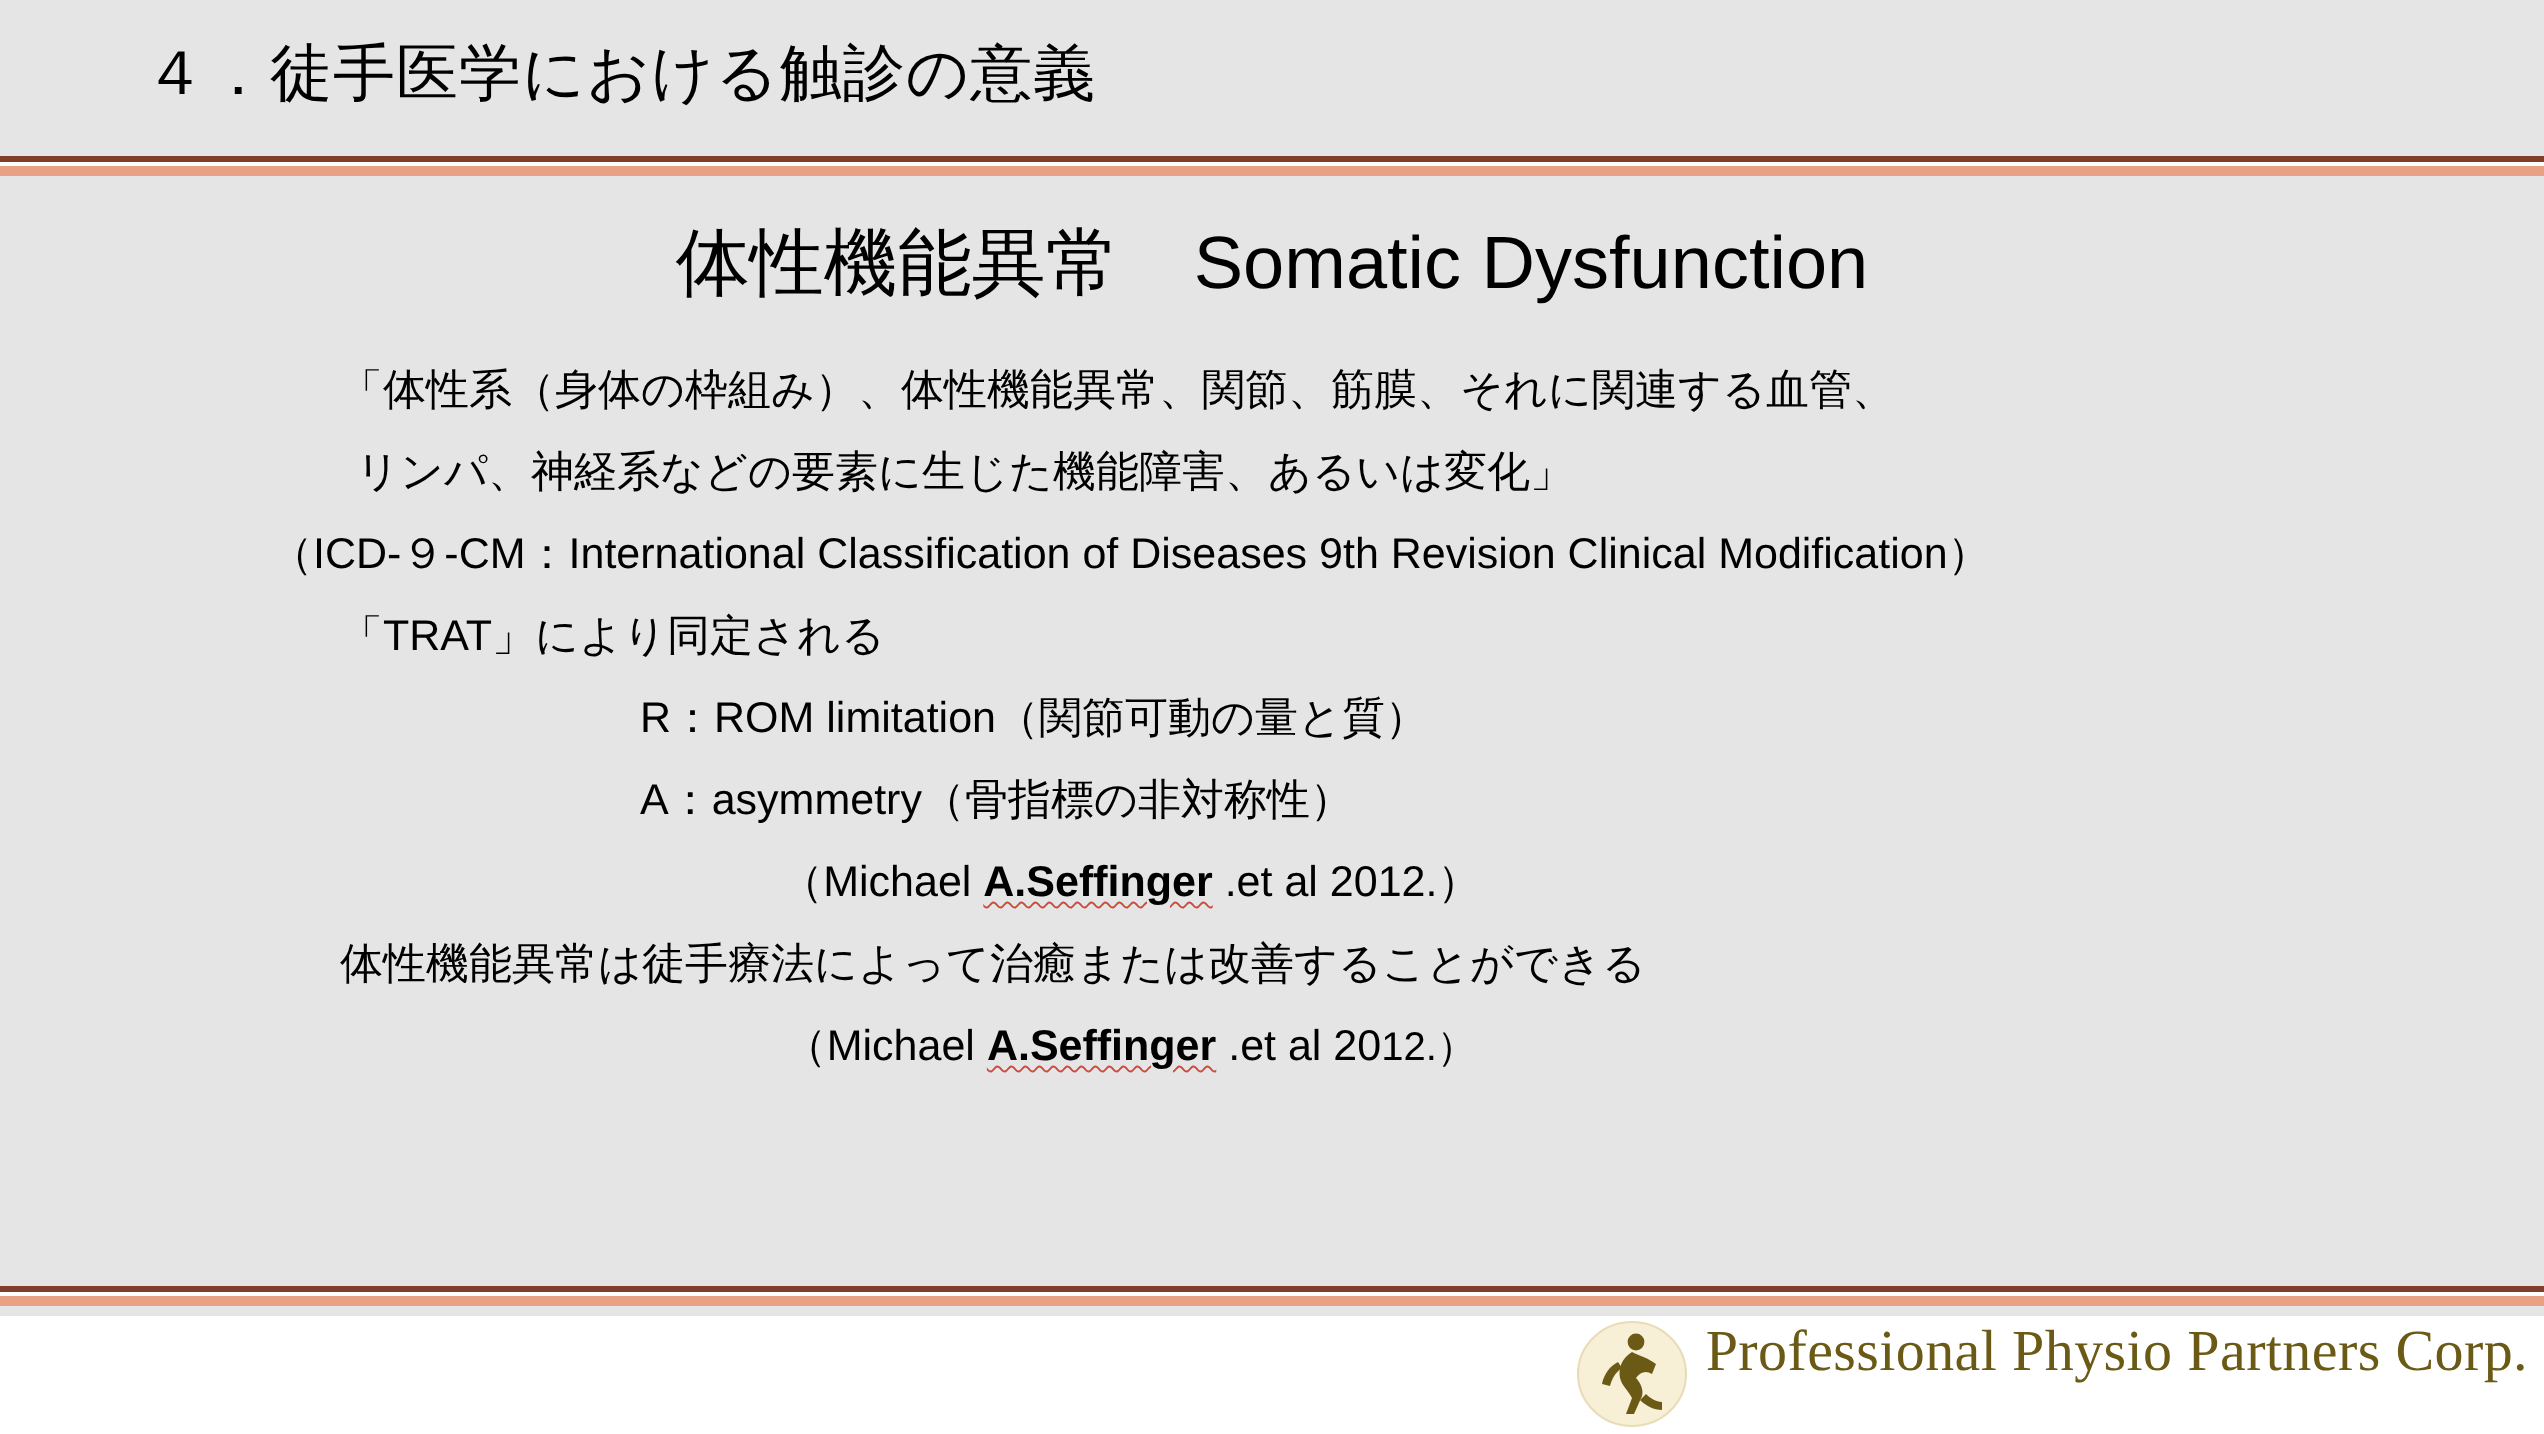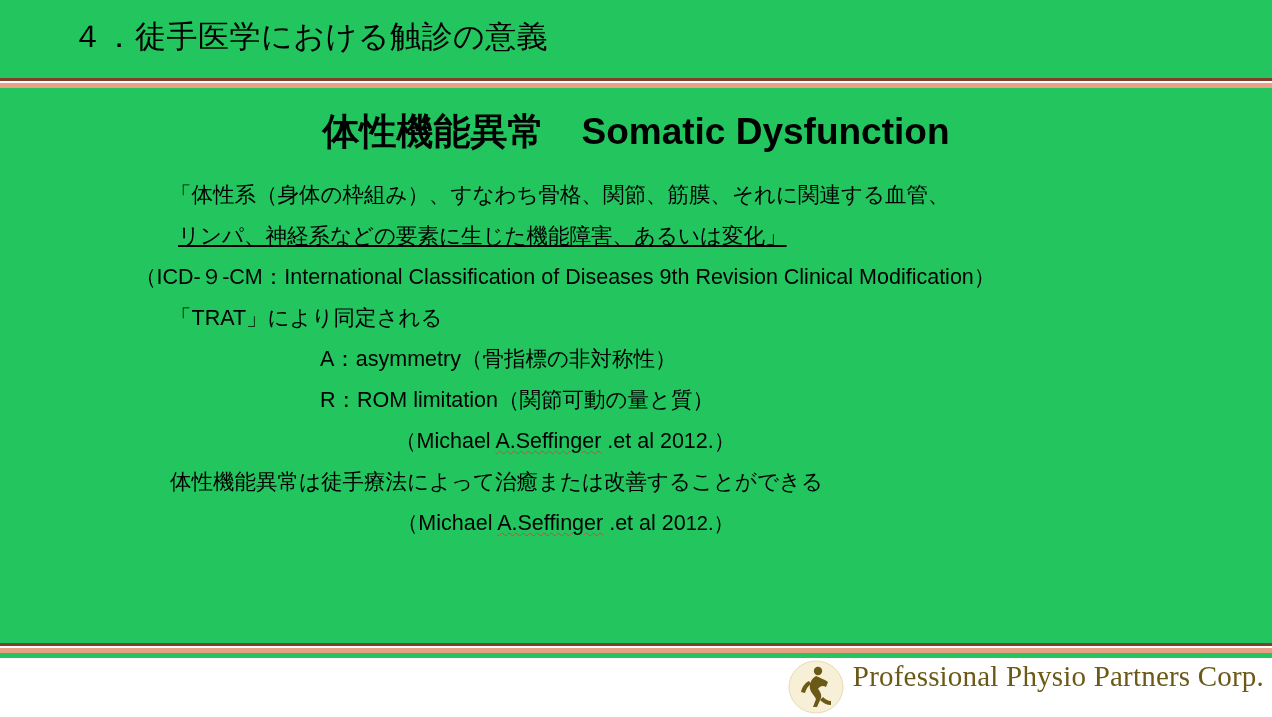--- a/index.html
+++ b/index.html
@@ -12,21 +12,21 @@
     height: 717px;
     font-family: "Liberation Sans", "DejaVu Sans", sans-serif;
     color: #000000;
     overflow: hidden;
     position: relative;
   }
   .slide {
     position: relative;
     width: 1272px;
     height: 717px;
-    background: #22c55e;
+    background: #e5e5e5;
   }
 
   
   .header {
     position: absolute;
     left: 0;
     top: 0;
     width: 1272px;
     height: 78px;
   }
@@ -71,45 +71,46 @@
     width: 1272px;
     height: 552px;
   }
   .slide-heading {
     position: absolute;
     left: 0;
     top: 17px;
     width: 1272px;
     text-align: center;
     font-size: 37px;
-    font-weight: 700;
+    font-weight: 400;
     color: #000000;
     white-space: nowrap;
   }
   .para {
     position: absolute;
     font-size: 21.5px;
     line-height: 41px;
     color: #000000;
     white-space: nowrap;
   }
   .line {
     white-space: nowrap;
   }
   .indent-1 { padding-left: 35px; }
-  .indent-2 { padding-left: 43px; text-decoration: underline; }
+  .indent-2 { padding-left: 43px; }
   .indent-3 { padding-left: 185px; }
   .indent-0 { padding-left: 0; text-align: center; }
 
   .underline-red {
     text-decoration: underline;
     text-decoration-color: #d04a3c;
     text-decoration-style: wavy;
     text-decoration-thickness: 1px;
     text-underline-offset: 2px;
+    font-weight: bold;
   }
   .small-trail {
     font-size: 20px;
   }
 
   
   .footer {
     position: absolute;
     left: 0;
     top: 658px;
@@ -151,26 +152,26 @@
   <div class="rule-top divider-top">
     <div class="rule-line-dark"></div>
     <div class="rule-gap"></div>
     <div class="rule-line-light"></div>
   </div>
 
   <div class="body-area">
     <div class="slide-heading">体性機能異常　Somatic Dysfunction</div>
 
     <div class="para" style="left:135px; top:85px;">
-      <div class="line indent-1">「体性系（身体の枠組み）、すなわち骨格、関節、筋膜、それに関連する血管、</div>
+      <div class="line indent-1">「体性系（身体の枠組み）、体性機能異常、関節、筋膜、それに関連する血管、</div>
       <div class="line indent-2">リンパ、神経系などの要素に生じた機能障害、あるいは変化」</div>
       <div class="line indent-0">（ICD-９-CM：International Classification of Diseases 9th Revision Clinical Modification）</div>
       <div class="line indent-1">「TRAT」により同定される</div>
+      <div class="line indent-3">R：ROM limitation（関節可動の量と質）</div>
       <div class="line indent-3">A：asymmetry（骨指標の非対称性）</div>
-      <div class="line indent-3">R：ROM limitation（関節可動の量と質）</div>
 
       <div class="line indent-0"><span>（Michael </span><span class="underline-red">A.Seffinger</span><span> .et al  2012.）</span></div>
 
       <div class="line indent-1">体性機能異常は徒手療法によって治癒または改善することができる</div>
 
       <div class="line indent-0"><span>（Michael </span><span class="underline-red">A.Seffinger</span><span> .et al  20</span><span class="small-trail">12.）</span></div>
     </div>
   </div>
 
   <div class="rule-top divider-bottom">

